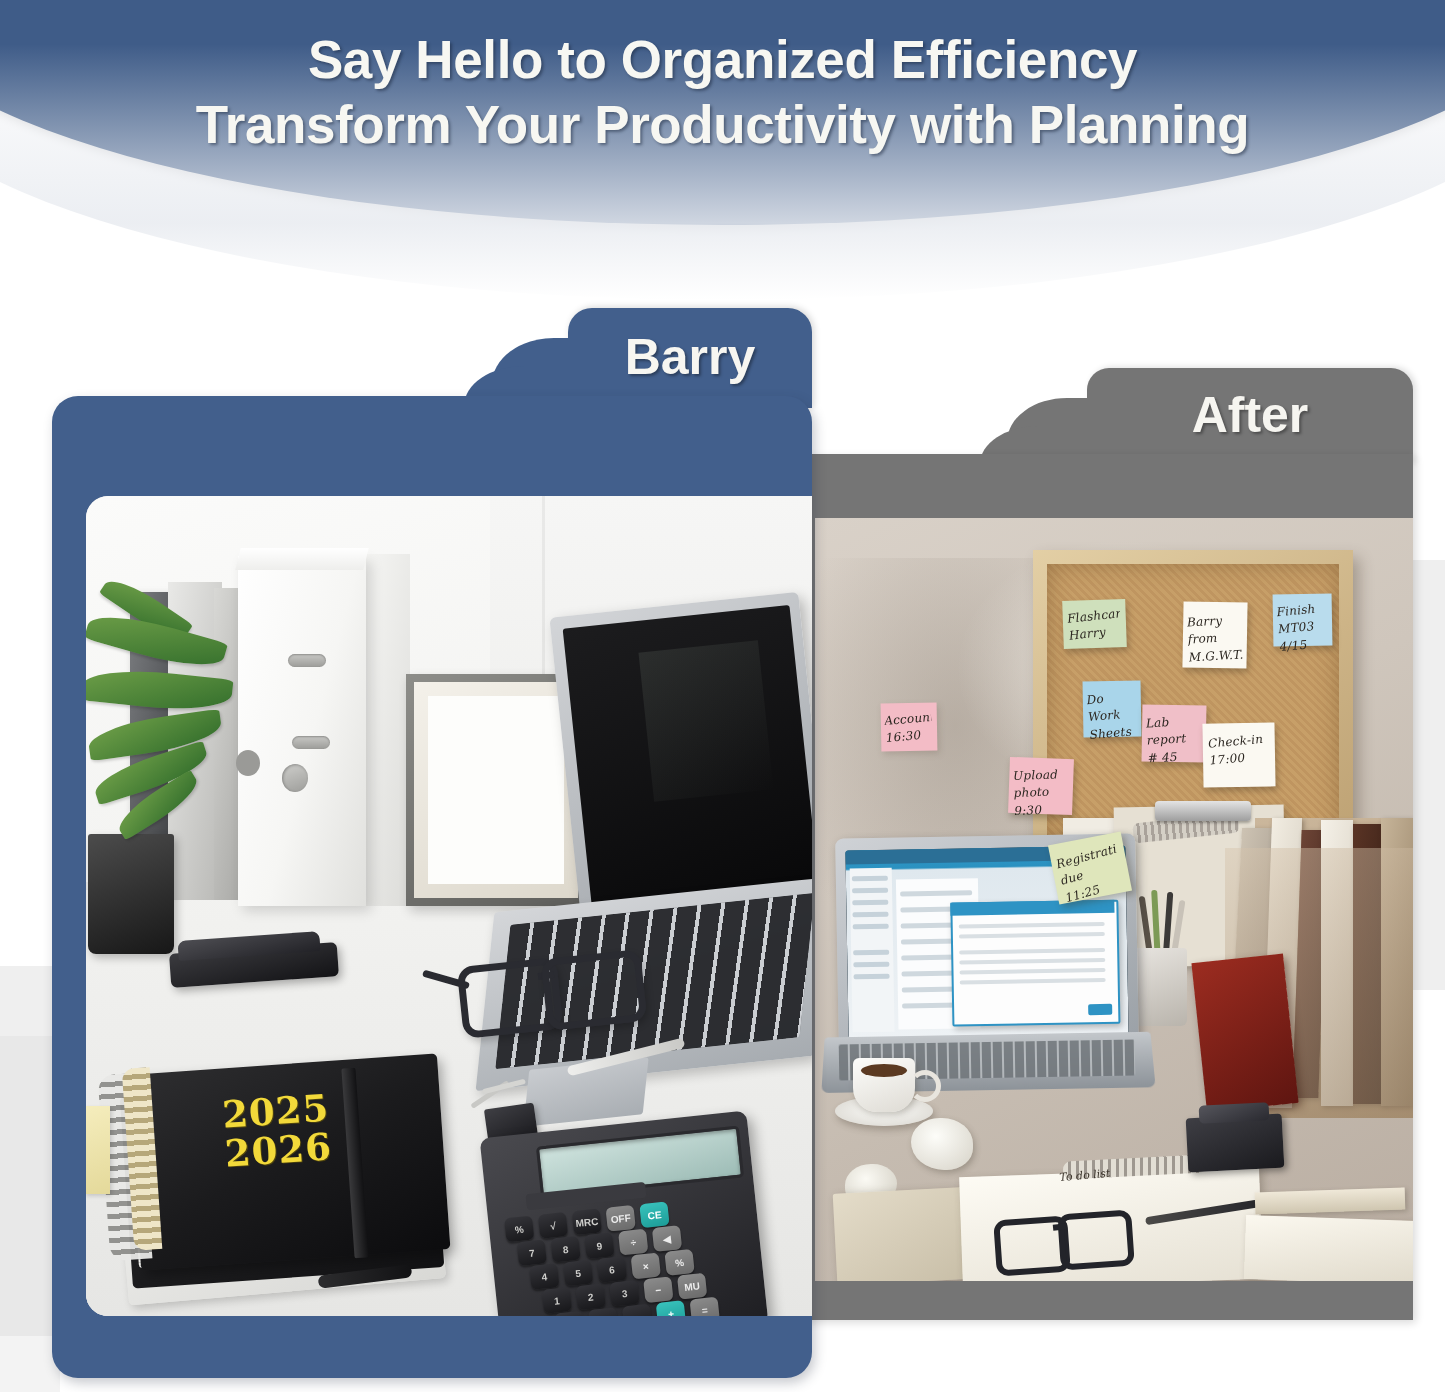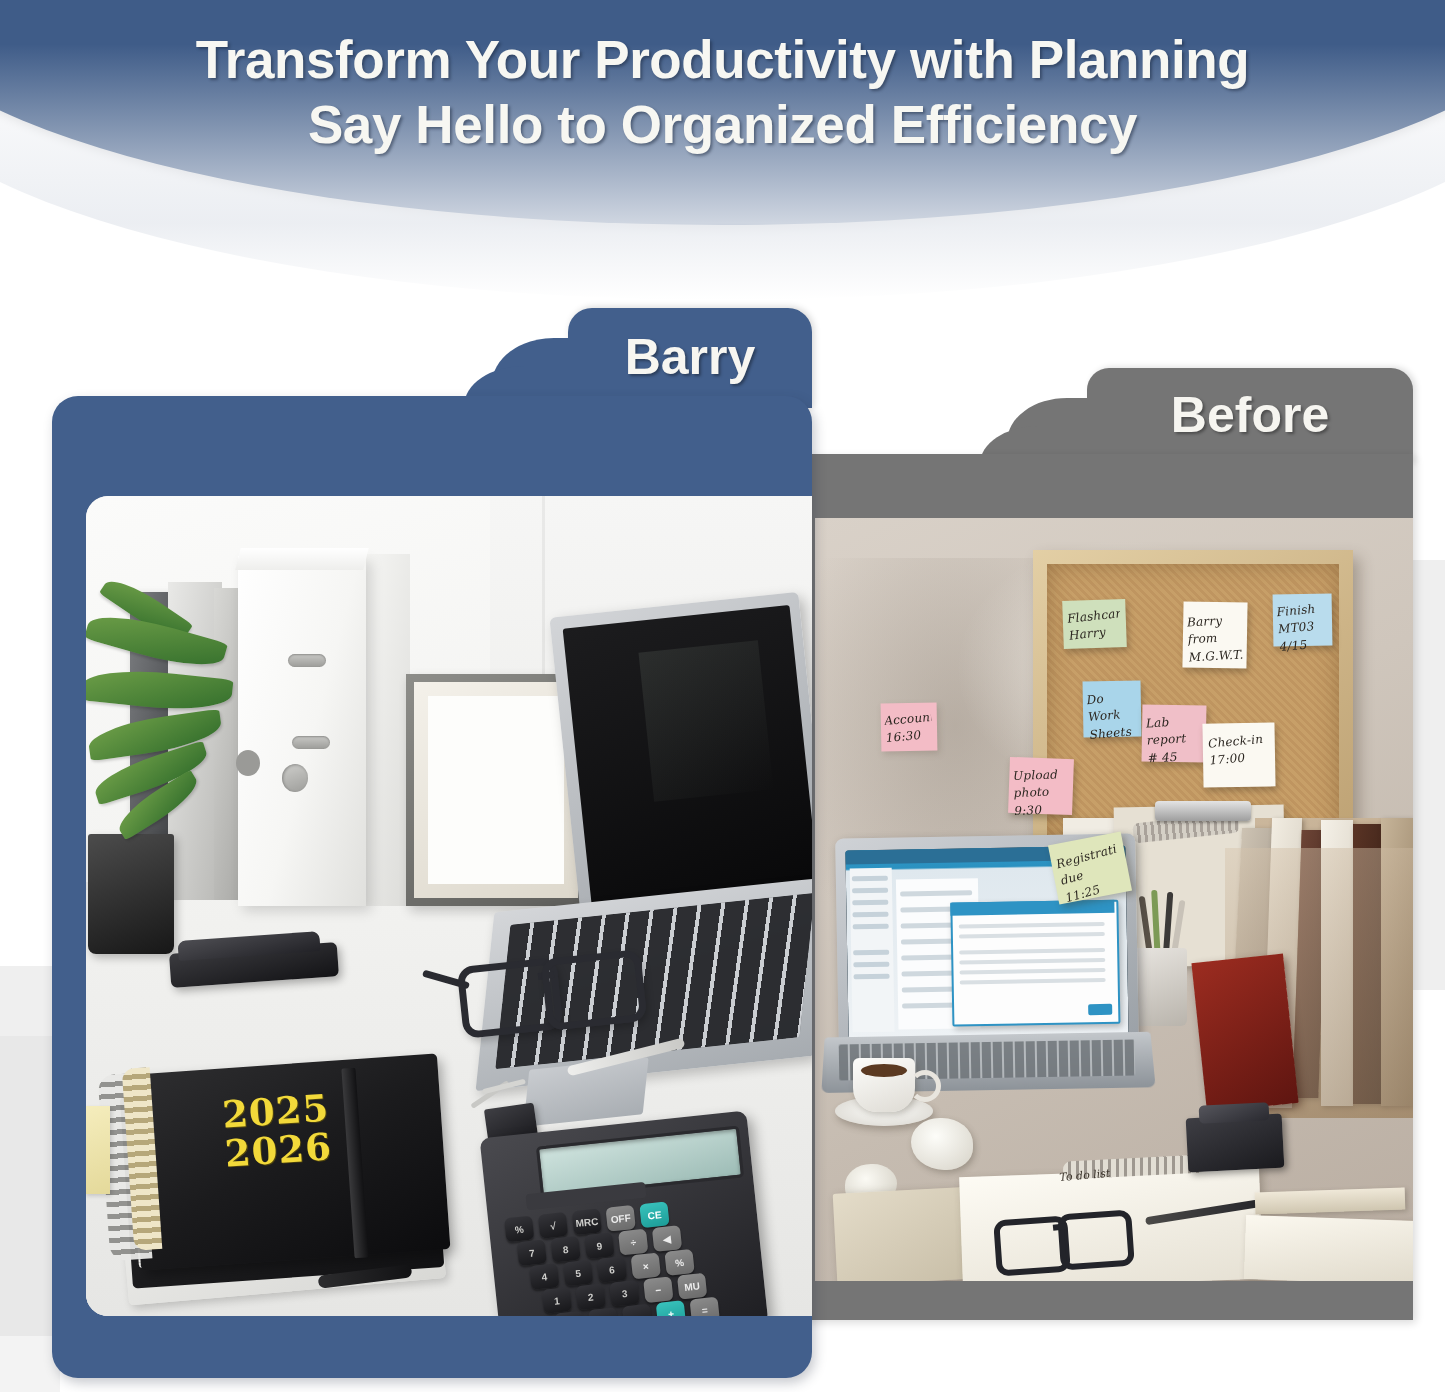--- a/index.html
+++ b/index.html
@@ -352,29 +352,29 @@
 <div id="stage">
 
   <div class="bg-band" id="band-left-a"></div>
   <div class="bg-band" id="band-left-b"></div>
   <div class="bg-band" id="band-right-top"></div>
   <div class="bg-band" id="band-bottom-left"></div>
 
   <div id="header-banner"></div>
   <div id="header-sheen"></div>
   <div id="header-title">
+    <span class="line">Say Hello to Organized Efficiency</span>
     <span class="line">Transform Your Productivity with Planning</span>
-    <span class="line">Say Hello to Organized Efficiency</span>
   </div>
 
   <div id="before-panel">
     <div id="before-tab"></div>
     <div id="before-tab-notch"></div>
     <div id="before-tab-notch2"></div>
-    <div id="before-label">Before</div>
+    <div id="before-label">After</div>
     <div id="before-body"></div>
 
     <div id="before-photo">
       <div class="bp" id="bp-wall"></div>
       <div class="bp" id="bp-wall-shadow"></div>
       <div class="bp" id="bp-wall-glow"></div>
 
       <div class="bp" id="bp-cork-frame"></div>
       <div class="bp" id="bp-cork-inner"></div>
 

